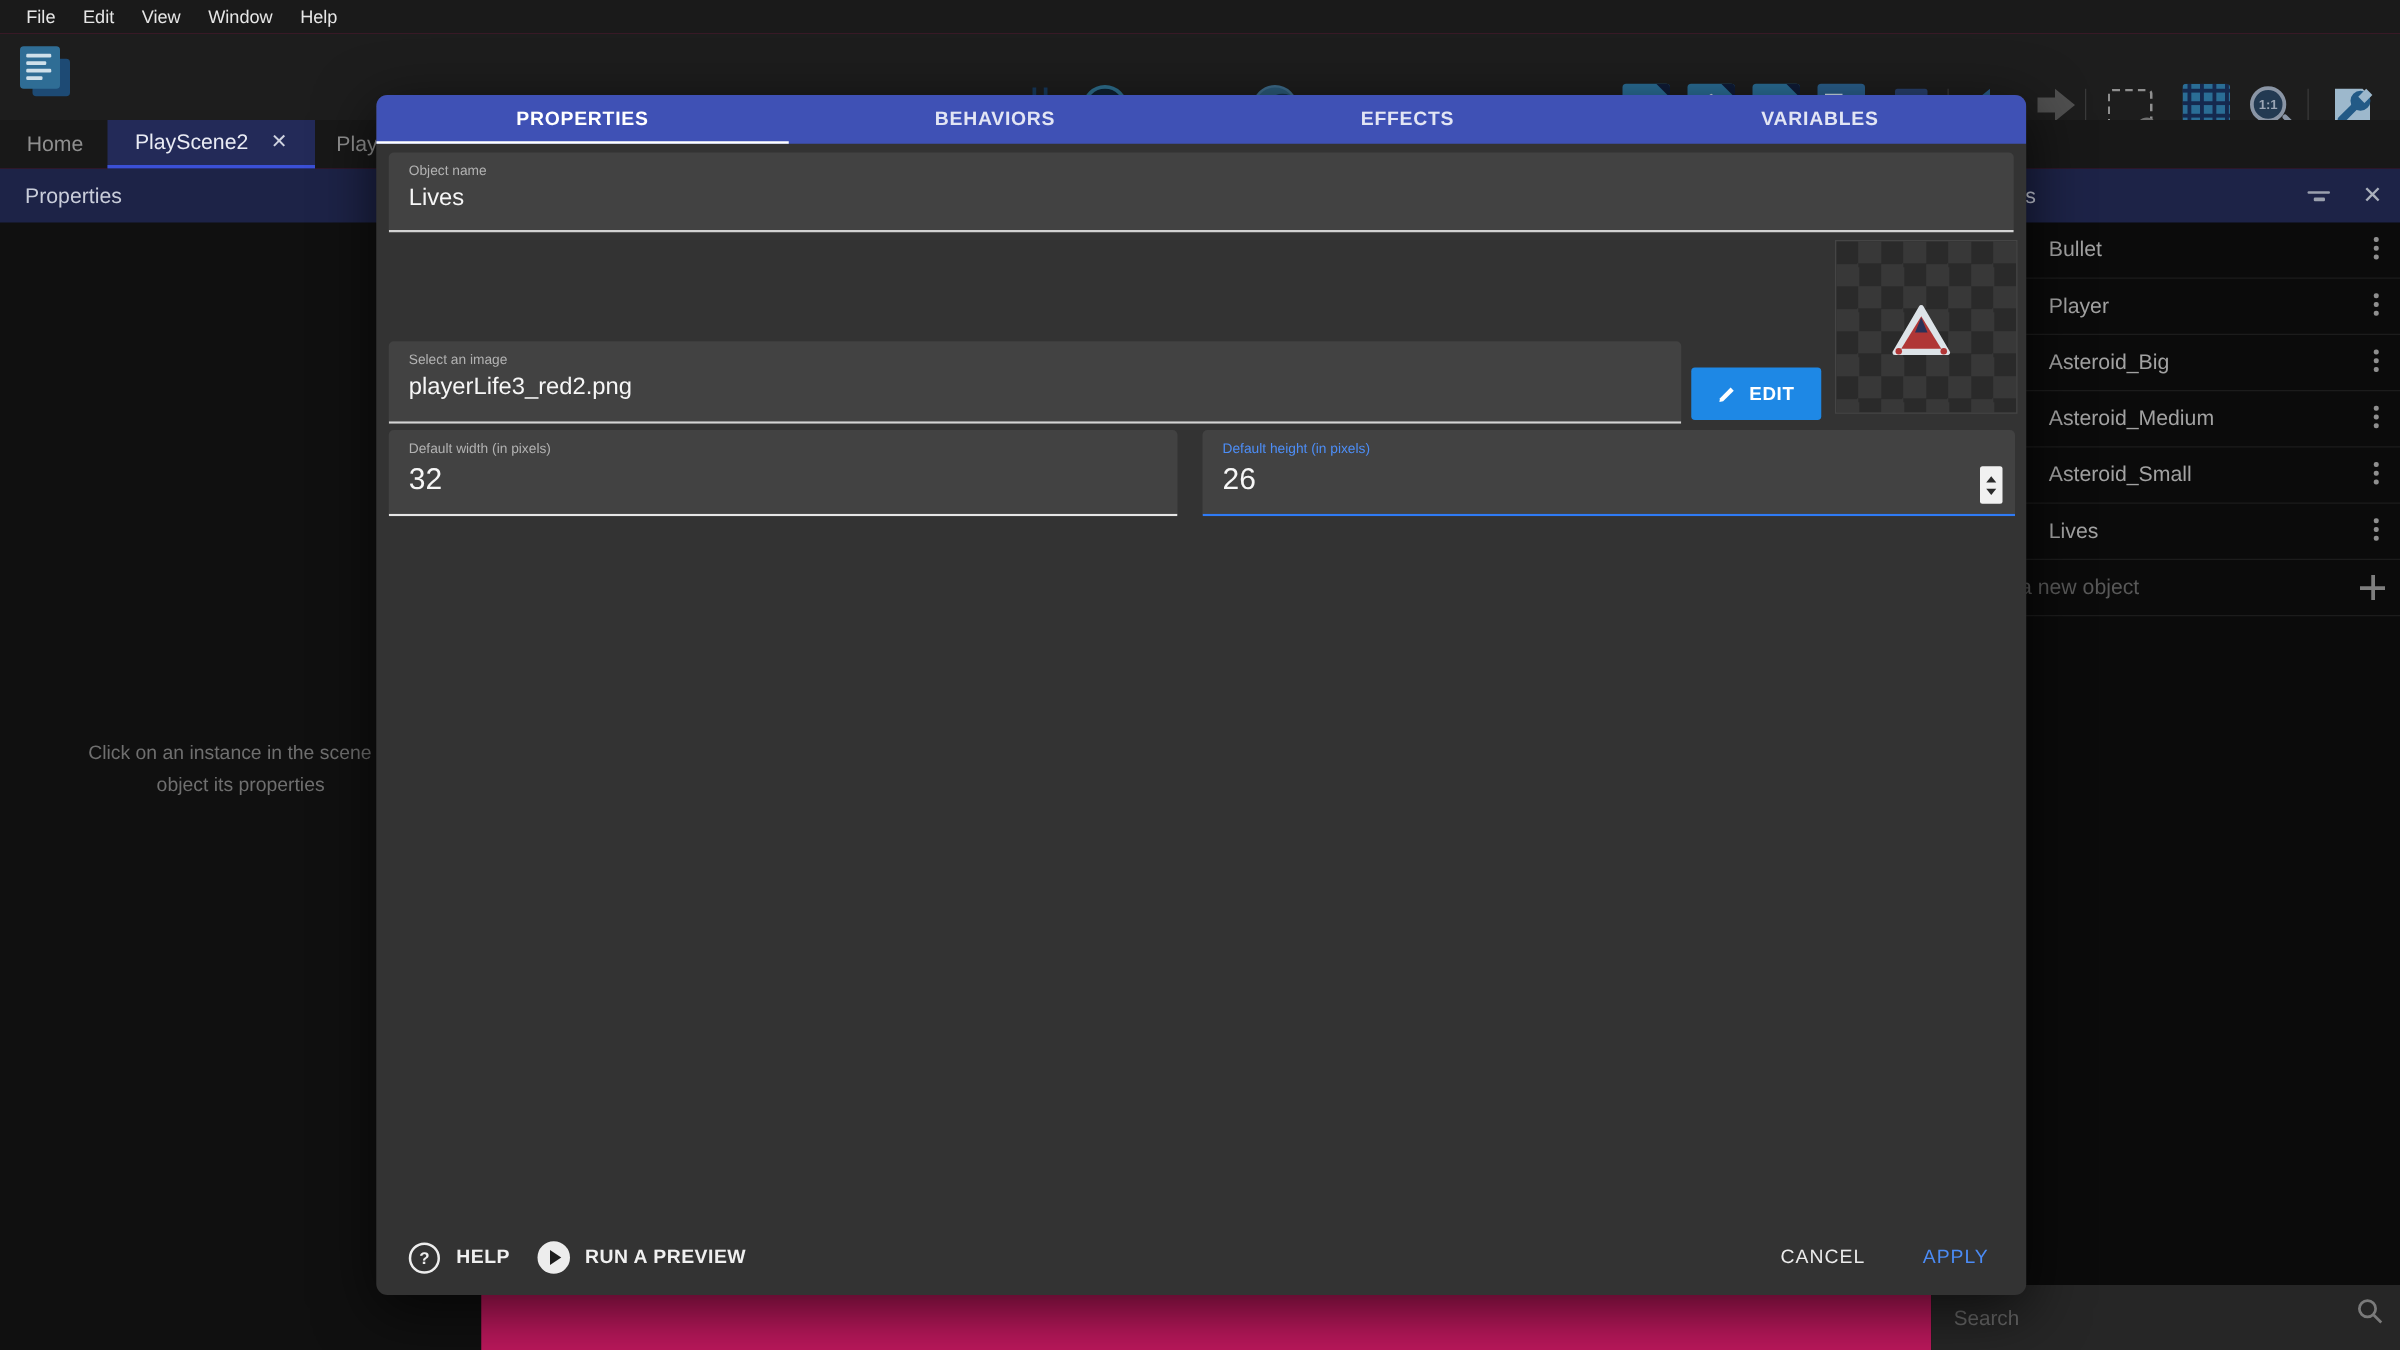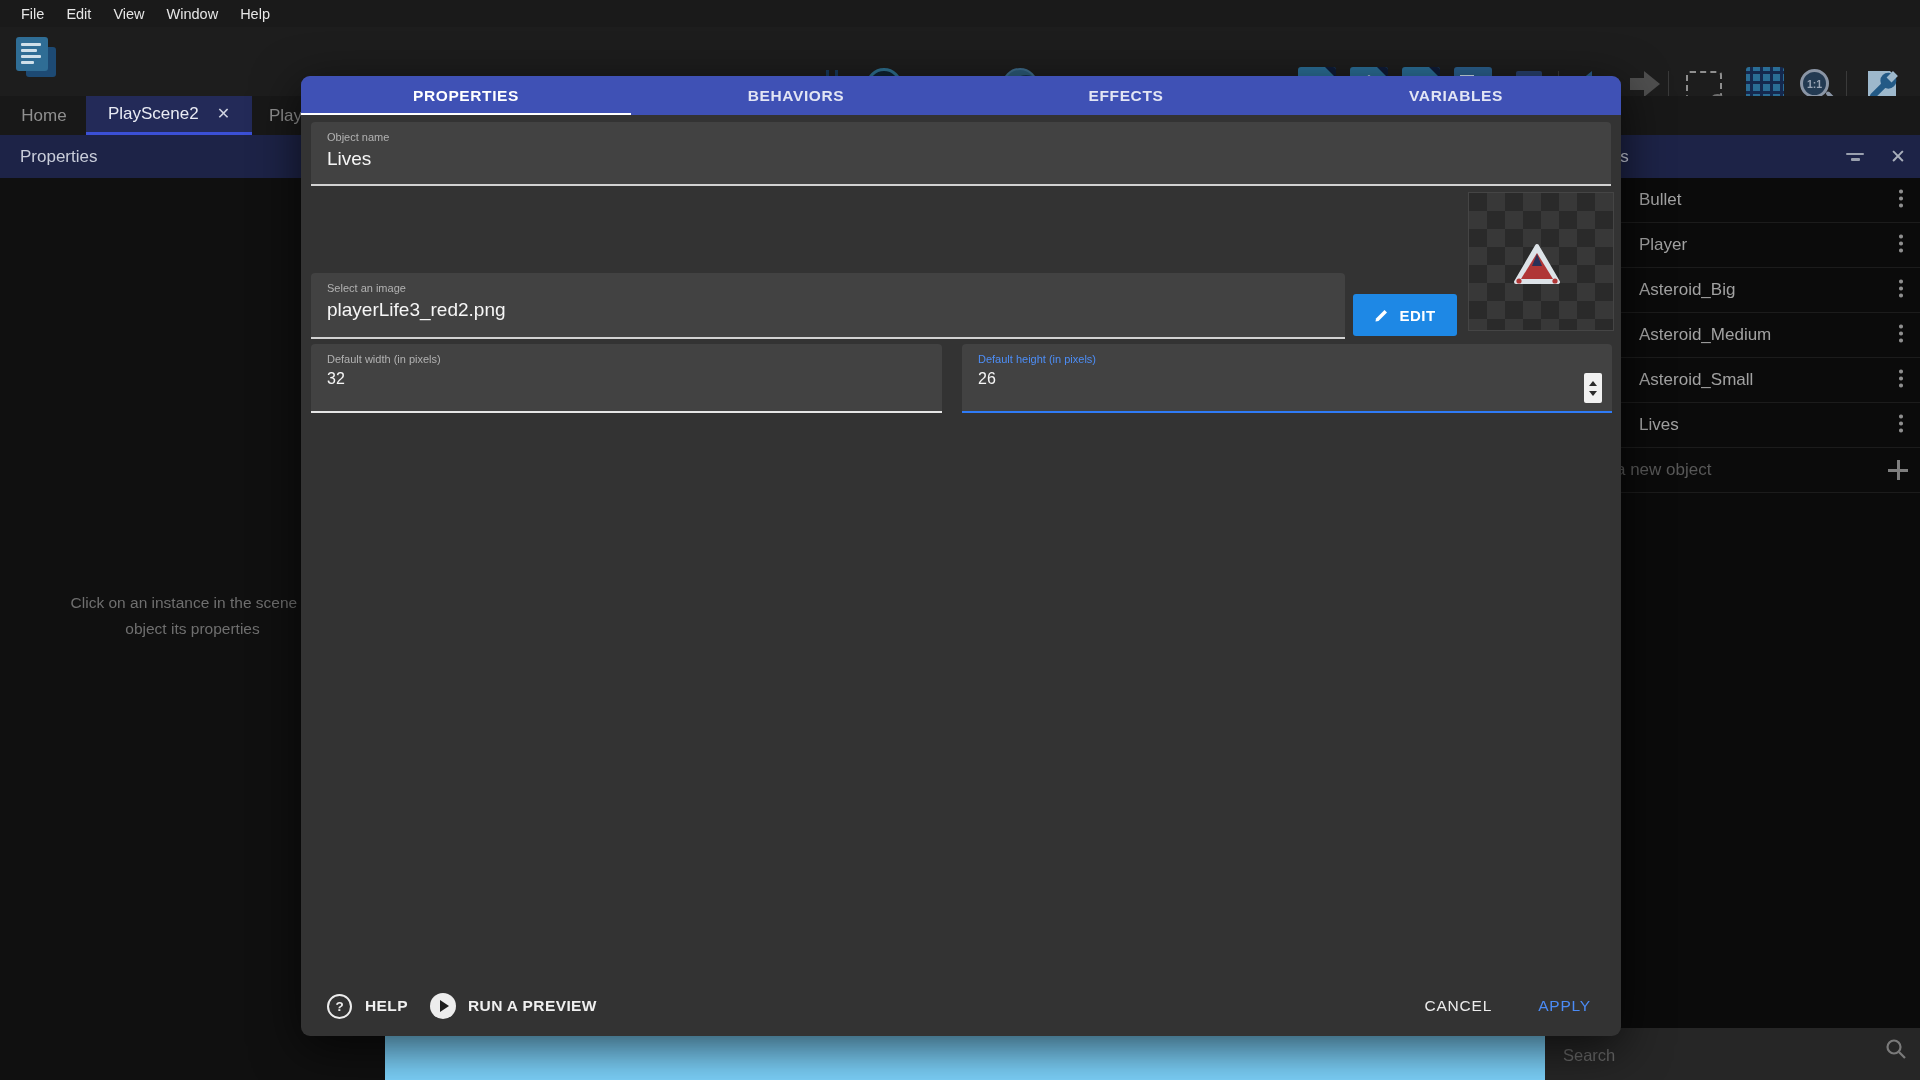--- a/index.html
+++ b/index.html
@@ -1,17 +1,17 @@
 <!DOCTYPE html>
 <html><head>
 <meta charset="utf-8">
 <style>
   html,body{margin:0;padding:0;background:#151515;width:1920px;height:1080px;overflow:hidden;
     font-family:"Liberation Sans", sans-serif;-webkit-font-smoothing:antialiased;}
-  .app{position:absolute;inset:0;width:1920px;height:1080px;background:#7dd3fc;}
+  .app{position:absolute;inset:0;width:1920px;height:1080px;background:#be185d;}
 
   
   .menubar{position:absolute;left:0;top:0;width:1920px;height:27px;background:#1a1a1a;
     display:flex;align-items:center;padding-left:10px;gap:0;box-sizing:border-box;}
   .menubar span{color:#e6e6e6;font-size:14.5px;padding:0 11px;cursor:default;}
 
   
   .toolbar{position:absolute;left:0;top:27px;width:1920px;height:69px;background:#1d1d1d;}
   .appicon{position:absolute;left:14px;top:8px;width:44px;height:44px;}
   .appicon .back{position:absolute;left:12px;top:12px;width:30px;height:30px;background:#1d4a74;border-radius:3px;}
@@ -102,21 +102,21 @@
 
   .field{position:absolute;background:#424242;border-radius:4px 4px 0 0;padding:9px 0 0 16px;box-sizing:border-box;}
   .field .flabel{font-size:11px;color:#b2b2b2;display:block;}
   .field input{display:block;background:transparent;border:none;outline:none;color:#f6f6f6;
     font-size:19px;font-family:inherit;margin-top:5px;width:92%;padding:0;}
   .f-name{left:10px;top:46px;width:1300px;height:64px;border-bottom:2px solid #d2d2d2;}
   .f-image{left:10px;top:197px;width:1034px;height:66px;border-bottom:2px solid #d2d2d2;}
   .f-width{left:10px;top:268px;width:631px;height:69px;border-bottom:2px solid #e6e6e6;}
   .f-height{left:661px;top:268px;width:650px;height:69px;border-bottom:2px solid #2f7bf6;}
   .f-height .flabel{color:#4d8ef7;}
-  .f-width input,.f-height input{font-size:16px;}
+  .f-width input,.f-height input{font-size:24px;}
   .spinner{position:absolute;right:10px;top:29px;width:18px;height:30px;background:#f1f1f1;border-radius:2px;
     display:flex;flex-direction:column;align-items:center;justify-content:center;gap:5px;}
   .spin-up{width:0;height:0;border-left:4px solid transparent;border-right:4px solid transparent;border-bottom:5px solid #2b2b2b;}
   .spin-down{width:0;height:0;border-left:4px solid transparent;border-right:4px solid transparent;border-top:5px solid #2b2b2b;}
 
   .thumb{position:absolute;left:1168px;top:117px;width:144px;height:137px;background-color:#2a2a2a;
     background-image:conic-gradient(#383838 25%,transparent 25% 50%,#383838 50% 75%,transparent 75%);
     background-size:36px 36px;outline:1px solid #454545;}
   .thumb svg{position:absolute;left:44px;top:50px;}
 

